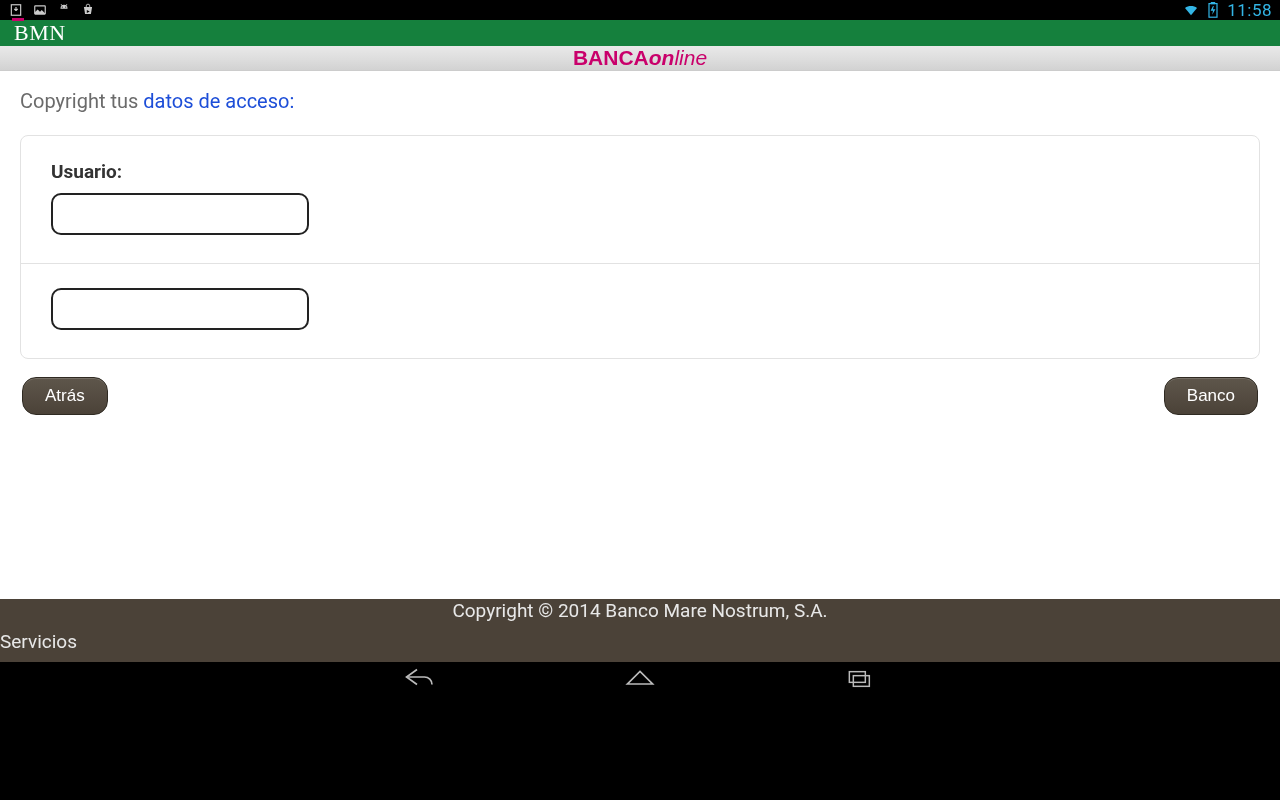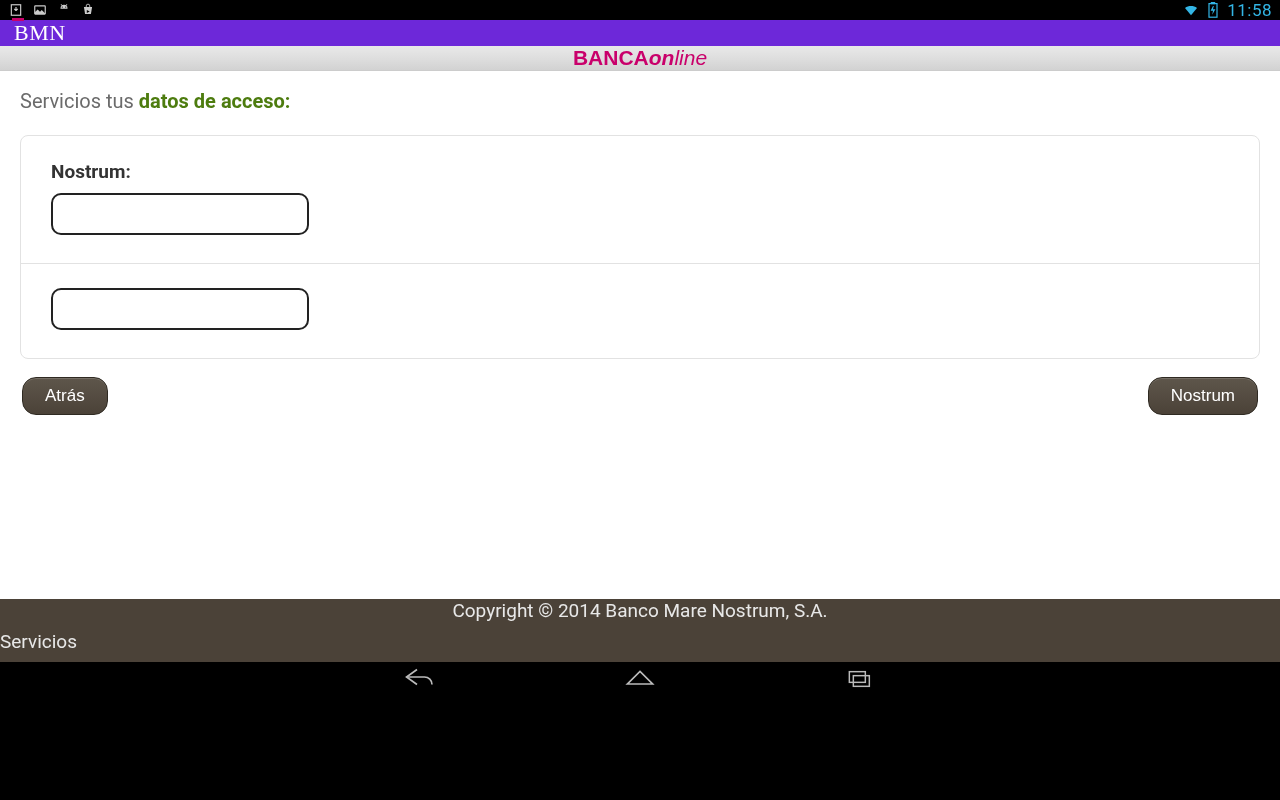--- a/index.html
+++ b/index.html
@@ -7,34 +7,34 @@
   .screen { width: 1280px; height: 628px; display: flex; flex-direction: column; background: #000; }
 
   
   .status-bar { height: 24px; background: #000; display: flex; align-items: center; color: #ccc; font-size: 14px; }
   .status-left { display: flex; gap: 8px; padding-left: 8px; align-items: center; }
   .status-right { margin-left: auto; display: flex; gap: 6px; align-items: center; padding-right: 8px; color: #33b5e5; }
   .status-right .clock { font-size: 17px; letter-spacing: 0.5px; }
   .s-icon { width: 16px; height: 16px; display: inline-flex; align-items: center; justify-content: center; }
 
   
-  .app-header { height: 52px; background: #6d28d9; display: flex; align-items: center; padding: 0 14px; }
+  .app-header { height: 52px; background: #15803d; display: flex; align-items: center; padding: 0 14px; }
   .app-header .logo { color: #fff; font-size: 22px; font-weight: 400; position: relative; font-family: "Times New Roman", serif; letter-spacing: 0.5px; }
   .app-header .logo::before { content: ""; position: absolute; top: -2px; left: -2px; width: 12px; height: 3px; background: #c9006b; }
 
   
   .banner { height: 40px; background: linear-gradient(to bottom, #e9e9e9 0%, #dcdcdc 60%, #d2d2d2 100%); display: flex; align-items: center; justify-content: center; border-bottom: 1px solid #ccc; }
   .banner .brand { font-size: 21px; font-weight: 700; color: #c9006b; font-family: Arial, sans-serif; }
   .banner .brand .on { font-style: italic; font-weight: 700; margin-top: 8px; }
   .banner .brand .line { font-style: italic; font-weight: 400; margin-top: 15px; }
 
   
   .content { background: #fff; flex: 0 0 auto; height: 528px; padding: 18px 20px 0 20px; display: flex; flex-direction: column; }
   .intro { font-size: 20px; color: #6b6b6b; margin-bottom: 22px; }
-  .intro .bold { font-weight: 700; color: #4d7c0f; }
+  .intro .bold { font-weight: 400; color: #1d4ed8; }
 
   .form-card { border: 1px solid #e2e2e2; border-radius: 8px; padding: 0; }
   .form-row { padding: 24px 30px 28px 30px; }
   .form-row + .form-row { border-top: 1px solid #e2e2e2; }
   .form-label { font-size: 19px; font-weight: 700; color: #333; margin-bottom: 10px; display: block; }
   .form-input { width: 258px; height: 42px; border: 2px solid #222; border-radius: 10px; padding: 0 10px; font-size: 18px; background: #fff; outline: none; }
 
   .button-row { display: flex; justify-content: space-between; margin-top: 18px; padding: 0 2px; }
   .btn { background: linear-gradient(to bottom, #5e564b, #4b4238); color: #fff; border: 1px solid #2f2a22; border-radius: 14px; height: 38px; padding: 0 22px; font-size: 17px; cursor: pointer; box-shadow: inset 0 1px 0 rgba(255,255,255,0.15); }
 
@@ -105,36 +105,36 @@
   </div>
 
   <div class="banner">
     <span class="brand">
       <span>BANCA</span><span class="on">on</span><span class="line">line</span>
     </span>
   </div>
 
   <div class="content">
     <div class="intro">
-      <span>Servicios tus </span><span class="bold">datos de acceso:</span>
+      <span>Copyright tus </span><span class="bold">datos de acceso:</span>
     </div>
 
     <div class="form-card">
       <div class="form-row">
-        <label class="form-label">Nostrum:</label>
+        <label class="form-label">Usuario:</label>
         <input class="form-input" type="text" value="" style="">
       </div>
       <div class="form-row">
         <input class="form-input" type="password" value="" style="">
       </div>
     </div>
 
     <div class="button-row">
       <button class="btn">Atrás</button>
-      <button class="btn">Nostrum</button>
+      <button class="btn">Banco</button>
     </div>
   </div>
 
   <div class="footer">Copyright © 2014 Banco Mare Nostrum, S.A.</div>
   <div class="footer-spacer"></div>
   <div class="services">
     <span>Servicios</span>
   </div>
 
   <div class="nav-bar">

